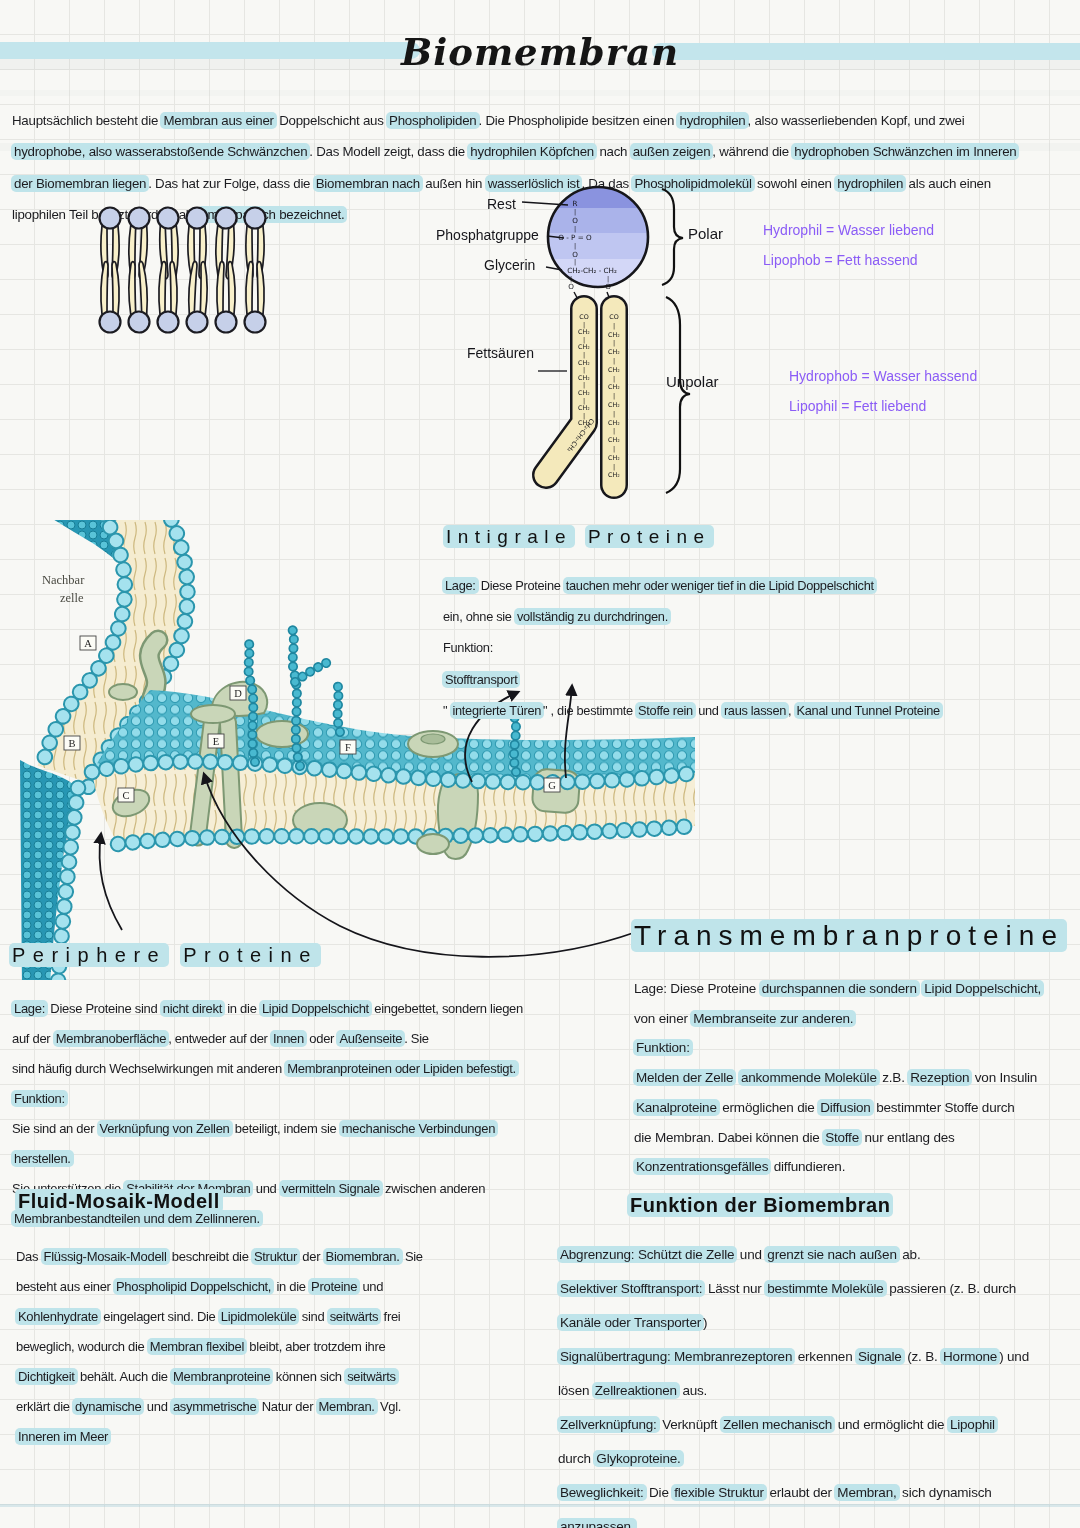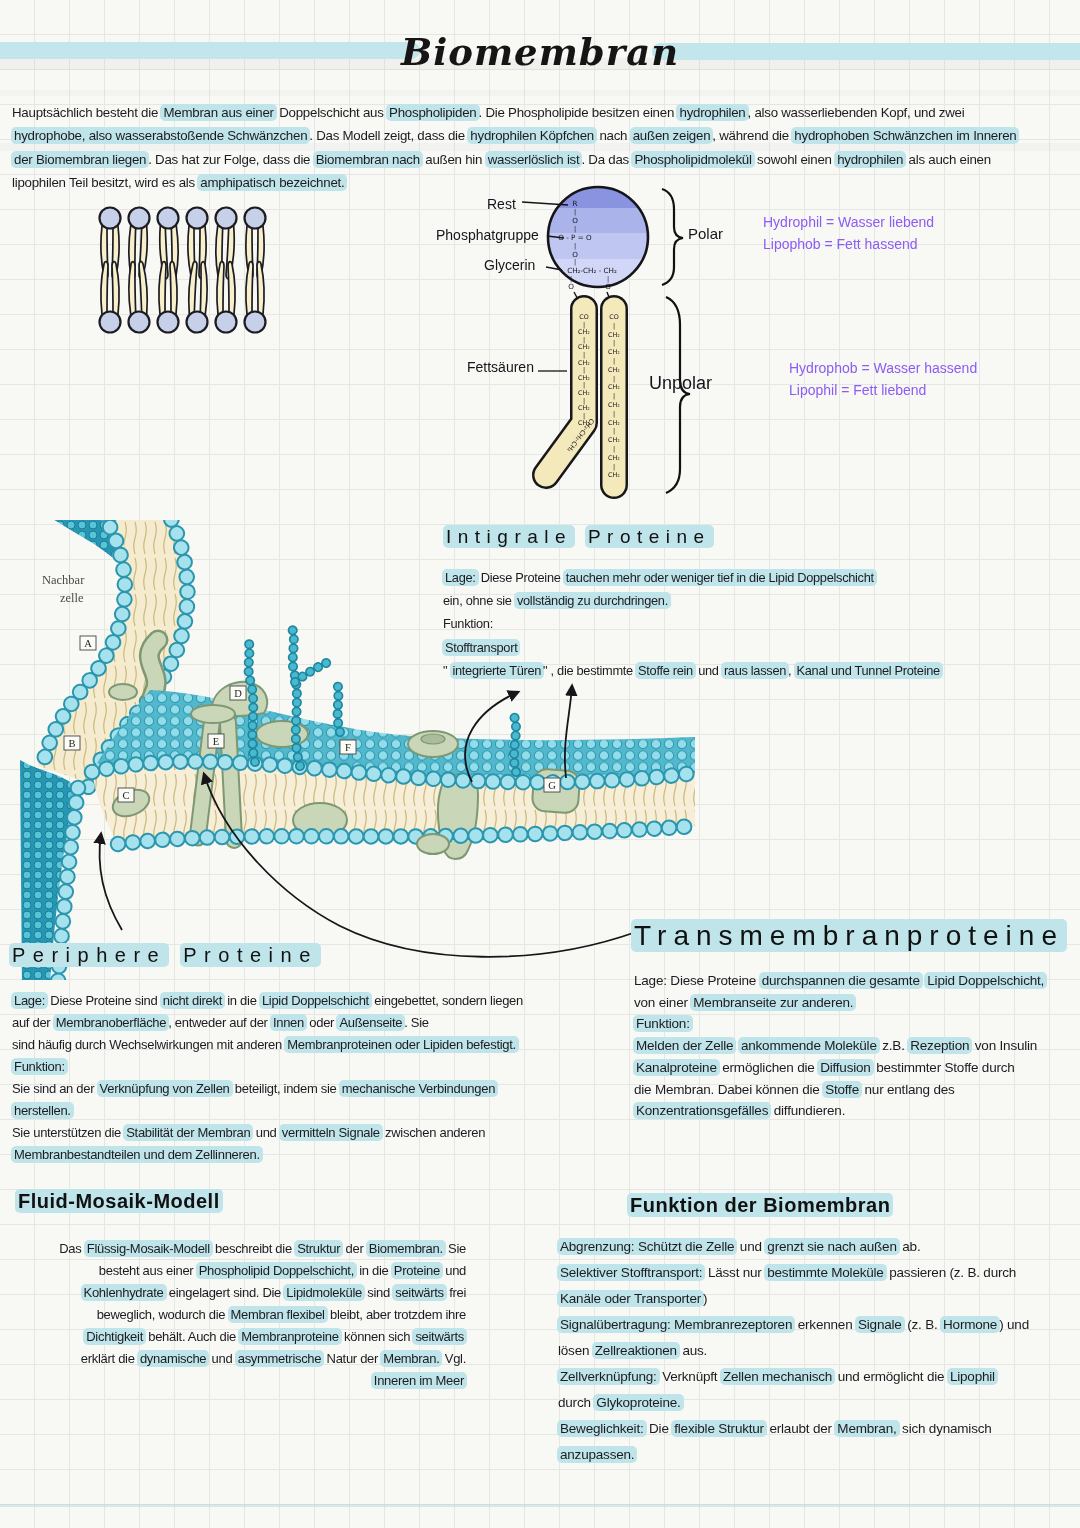--- a/index.html
+++ b/index.html
@@ -10,33 +10,33 @@
       #f8f8f5;
     font-family:"Liberation Sans", sans-serif; color:#1c1c20;}
   .abs{position:absolute;}
   .streak{position:absolute;left:0;width:1080px;background:#aeb6ba;pointer-events:none;}
   .bar{position:absolute;height:17px;background:#c3e5ec;border-radius:10px;}
   .title{position:absolute;top:30px;left:0;width:1080px;text-align:center;
     font-family:"DejaVu Serif", serif;font-weight:bold;font-style:italic;
     font-size:37px;letter-spacing:1px;color:#151515;}
   mark{background:#bfe4ea;color:inherit;border-radius:5px;padding:1px 3px;margin:0 -1px;
     -webkit-box-decoration-break:clone;box-decoration-break:clone;}
-  .body-col .ln{white-space:nowrap;}
+  .body-col .ln{white-space:nowrap;margin-top:8px;}
   .intro{left:12px;top:101px;width:1060px;font-size:13.3px;letter-spacing:-0.25px;line-height:23.4px;}
   .sec-head{position:absolute;font-size:19px;color:#111;white-space:nowrap;}
   .h-int{left:444px;top:526px;letter-spacing:6.5px;}
   .h-per{left:10px;top:944px;font-size:20px;letter-spacing:7.5px;}
   .h-tra{left:632px;top:920px;font-size:28px;letter-spacing:7px;}
   .h-bold{font-weight:bold;font-size:20px;letter-spacing:0.5px;}
   .h-flu{left:16px;top:1190px;}
   .h-fun{left:628px;top:1194px;}
   .col-int{left:443px;top:566px;width:620px;font-size:12.8px;letter-spacing:-0.3px;line-height:23.2px;}
   .col-per{left:12px;top:990px;width:600px;font-size:13px;letter-spacing:-0.3px;line-height:22px;}
   .col-tra{left:634px;top:970px;width:450px;font-size:13.5px;letter-spacing:-0.2px;line-height:21.7px;}
-  .col-flu{left:16px;top:1238px;width:450px;font-size:13px;letter-spacing:-0.3px;line-height:22px;text-align:right;}
+  .col-flu{left:16px;top:1238px;width:450px;font-size:13px;letter-spacing:-0.3px;line-height:22px;}
   .col-fun{left:558px;top:1234px;width:520px;font-size:13.5px;letter-spacing:-0.2px;line-height:26px;}
   .mol-label{position:absolute;font-size:14px;white-space:pre;color:#15151a;}
   .legend{position:absolute;font-size:14px;line-height:21.5px;white-space:pre;color:#8b5cf6;}
   
   .rowO{fill:none;stroke:#2b96ad;stroke-width:16.5;stroke-dasharray:0.1 14.8;stroke-linecap:round;}
   .rowI{fill:none;stroke:#a5e2ee;stroke-width:12.5;stroke-dasharray:0.1 14.8;stroke-linecap:round;}
   .gcO{fill:none;stroke:#1f87a0;stroke-width:10;stroke-dasharray:0.1 9;stroke-linecap:round;}
   .gcI{fill:none;stroke:#49b9d0;stroke-width:6.6;stroke-dasharray:0.1 9;stroke-linecap:round;}
   .prot{fill:#c9d6b8;stroke:#7d9873;stroke-width:2;}
   .lblTxt{font-family:"Liberation Serif",serif;font-size:10.5px;fill:#222;text-anchor:middle;}
@@ -139,23 +139,23 @@
 
   <g fill="none" stroke="#111" stroke-width="2.2">
     <path d="M222,4 Q234,8 234,24 L234,42 Q234,52 243,53 Q234,54 234,64 L234,82 Q234,96 222,100"></path>
     <path d="M226,112 Q240,118 240,140 L240,195 Q240,208 250,209 Q240,210 240,222 L240,284 Q240,302 226,308"></path>
   </g>
 </svg>
 
 <div class="mol-label" style="left:487px;top:196px">Rest</div>
 <div class="mol-label" style="left:436px;top:227px">Phosphatgruppe</div>
 <div class="mol-label" style="left:484px;top:257px">Glycerin</div>
-<div class="mol-label" style="left:467px;top:359px">Fettsäuren</div>
+<div class="mol-label" style="left:467px;top:345px">Fettsäuren</div>
 <div class="mol-label" style="left:688px;top:225px;font-size:15px">Polar</div>
-<div class="mol-label" style="left:649px;top:373px;font-size:18px">Unpolar</div>
+<div class="mol-label" style="left:666px;top:373px;font-size:15px">Unpolar</div>
 <div class="legend body-col" style="left:763px;top:212px"><div class="ln">Hydrophil = Wasser liebend</div><div class="ln">Lipophob  = Fett hassend</div></div>
 <div class="legend body-col" style="left:789px;top:358px"><div class="ln">Hydrophob  = Wasser hassend</div><div class="ln">Lipophil       = Fett liebend</div></div>
 
 <svg class="abs" style="left:0;top:520px" width="700" height="460" viewBox="0 0 700 460">
   <defs>
     <pattern id="pBead" width="13" height="11.5" patternUnits="userSpaceOnUse">
       <rect width="13" height="11.5" fill="#53b8cc"></rect>
       <circle cx="6" cy="5.5" r="4.7" fill="#93dcea" stroke="#2b98b0" stroke-width="1"></circle>
     </pattern>
     <pattern id="pBead2" width="11" height="10" patternUnits="userSpaceOnUse">
@@ -289,21 +289,21 @@
     <div class="ln">sind häufig durch Wechselwirkungen mit anderen <mark>Membranproteinen oder Lipiden befestigt.</mark></div>
     <div class="ln"><mark>Funktion:</mark></div>
     <div class="ln">Sie sind an der <mark>Verknüpfung von Zellen</mark> beteiligt, indem sie <mark>mechanische Verbindungen</mark></div>
     <div class="ln"><mark>herstellen.</mark></div>
     <div class="ln">Sie unterstützen die <mark>Stabilität der Membran</mark> und <mark>vermitteln Signale</mark> zwischen anderen</div>
     <div class="ln"><mark>Membranbestandteilen und dem Zellinneren.</mark></div>
   </div>
 
 <div class="sec-head h-tra body-col"><mark>Transmembranproteine</mark></div>
 <div class="abs col-tra body-col">
-    <div class="ln">Lage: Diese Proteine <mark>durchspannen die gesamte</mark> <mark>Lipid Doppelschicht,</mark></div>
+    <div class="ln">Lage: Diese Proteine <mark>durchspannen die sondern</mark> <mark>Lipid Doppelschicht,</mark></div>
     <div class="ln">von einer <mark>Membranseite zur anderen.</mark></div>
     <div class="ln"><mark>Funktion:</mark></div>
     <div class="ln"><mark>Melden der Zelle</mark> <mark>ankommende Moleküle</mark> z.B. <mark>Rezeption</mark> von Insulin</div>
     <div class="ln"><mark>Kanalproteine</mark> ermöglichen die <mark>Diffusion</mark> bestimmter Stoffe durch</div>
     <div class="ln">die Membran. Dabei können die <mark>Stoffe</mark> nur entlang des</div>
     <div class="ln"><mark>Konzentrationsgefälles</mark> diffundieren.</div>
   </div>
 
 <div class="sec-head h-bold h-flu body-col"><mark>Fluid-Mosaik-Modell</mark></div>
 <div class="abs col-flu body-col">

